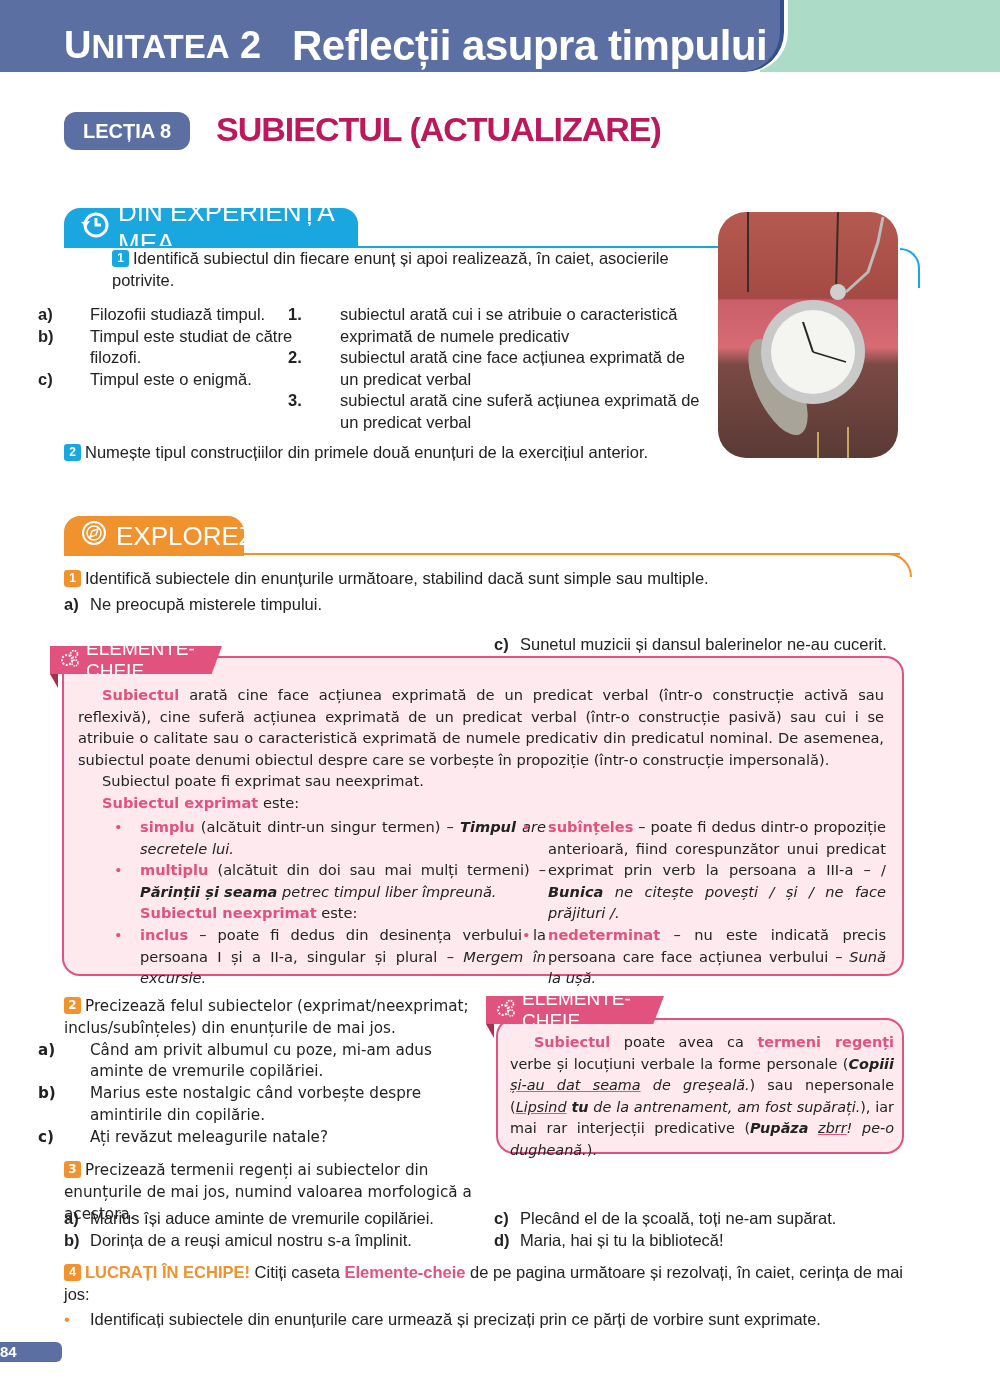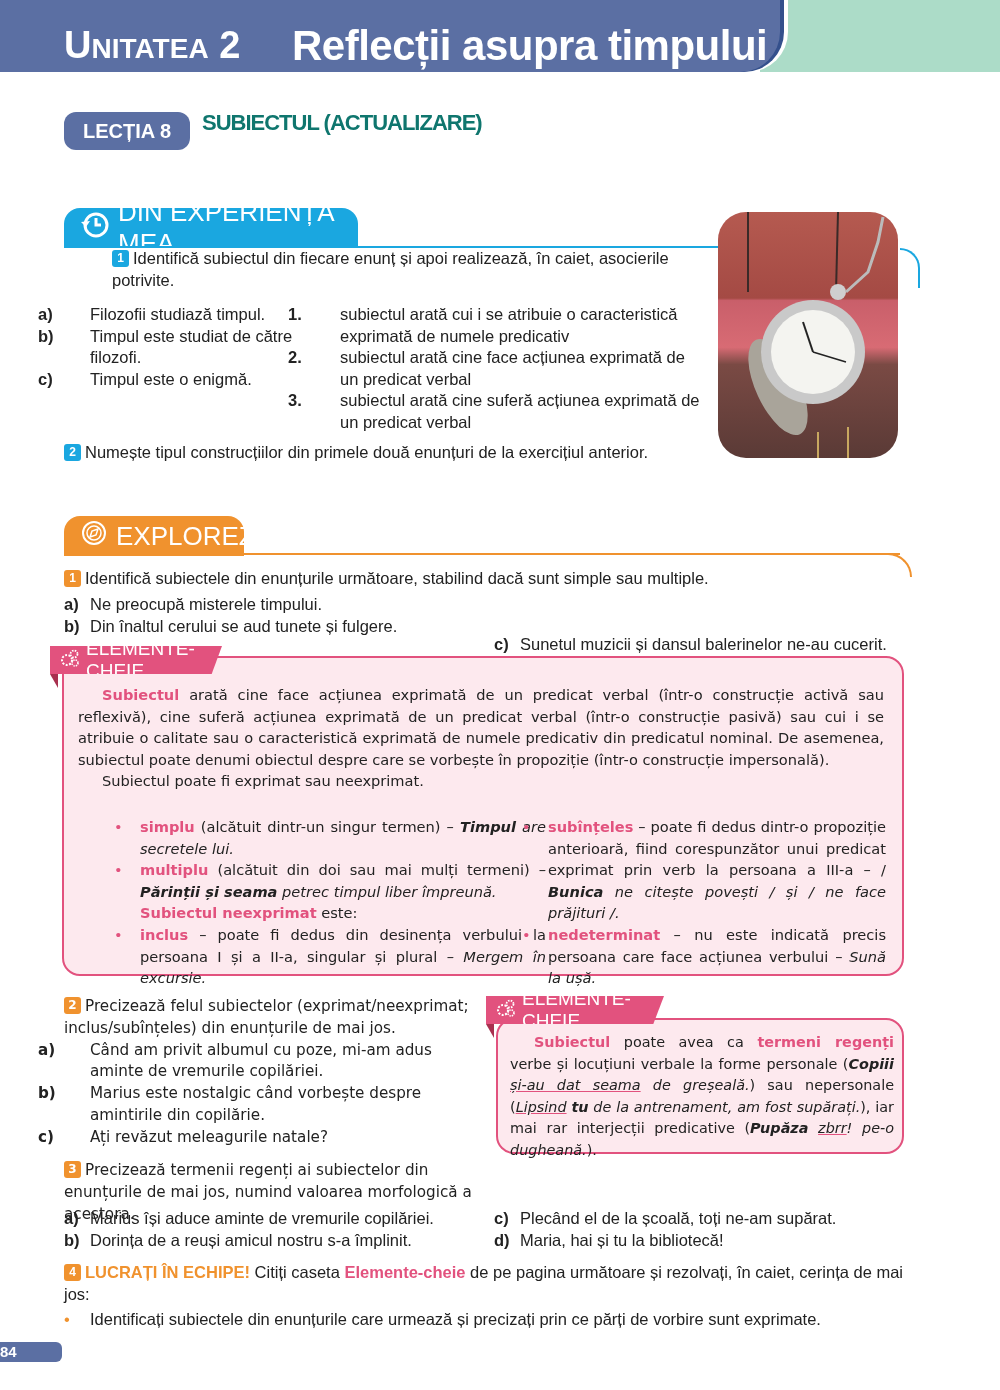--- a/index.html
+++ b/index.html
@@ -4,27 +4,27 @@
 <style>
   * { box-sizing: border-box; margin: 0; padding: 0; }
   html, body { width: 1000px; height: 1390px; background: #ffffff; overflow: hidden; }
   body { position: relative; font-family: "Liberation Sans Narrow", "Liberation Sans", sans-serif; color: #222; }
 
   
   .hdr-green { position: absolute; left: 760px; top: 0; width: 240px; height: 72px; background: #acdcc8; }
   .hdr-blue { position: absolute; left: 0; top: 0; width: 780px; height: 72px; background: #5b6fa3;
     border-bottom-right-radius: 40px; box-shadow: 4px 0 0 #34508c, 8px 0 0 #ffffff; }
   .unit-label { position: absolute; left: 64px; top: 24px; color: #fff; font-weight: bold; font-size: 38px; }
-  .unit-label .sc { font-size: 28px; }
+  .unit-label .sc { font-size: 33px; }
   .unit-title { position: absolute; left: 292px; top: 22px; color: #fff; font-weight: bold; font-size: 42px; letter-spacing: -0.5px; }
 
   
   .lesson-badge { position: absolute; left: 64px; top: 112px; width: 126px; height: 38px; background: #5b6fa3; color: #fff;
     border-radius: 12px; font-weight: bold; font-size: 20px; display: flex; align-items: center; justify-content: center; }
-  .lesson-title { position: absolute; left: 202px; top: 110px; color: #0f766e; font-weight: bold; font-size: 22px; letter-spacing: -1px; }
+  .lesson-title { position: absolute; left: 216px; top: 110px; color: #be185d; font-weight: bold; font-size: 34px; letter-spacing: -1px; }
 
   
   .sec-tab { position: absolute; height: 40px; border-top-left-radius: 16px; border-top-right-radius: 16px; color: #fff;
     font-size: 26px; display: flex; align-items: center; padding-left: 16px; gap: 8px; }
   .sec-line { position: absolute; height: 2px; }
   .blue { background: #1aa7e0; }
   .orange { background: #f0922e; }
 
   .num-badge { display: inline-block; width: 17px; height: 17px; color: #fff; font-size: 12px; font-weight: bold;
     text-align: center; line-height: 17px; border-radius: 3px; margin-right: 4px; vertical-align: 2px; }
@@ -124,21 +124,20 @@
   <span>EXPLOREZ</span>
 </div>
 <div class="sec-line orange" style="left:64px; top:553px; width:836px;"></div>
 <div style="position:absolute; left:880px; top:553px; width:32px; height:24px; border-top:2px solid #f0922e; border-right:2px solid #f0922e; border-top-right-radius:30px;"></div>
 
 <div class="txt" style="left:64px; top:568px; width:860px;">
   <span class="num-badge nb-orange">1</span><span>Identifică subiectele din enunțurile următoare, stabilind dacă sunt simple sau multiple.</span>
 </div>
 <div class="txt" style="left:64px; top:594px; width:420px;">
   <div><span class="lbl">a)</span><span>Ne preocupă misterele timpului.</span></div>
-  <div><span class="lbl">b)</span><span>Din înaltul cerului se aud tunete și fulgere.</span></div>
 </div>
 <div class="txt" style="left:494px; top:594px; width:430px;margin-top:40px;">
   <div><span class="lbl">c)</span><span>Sunetul muzicii și dansul balerinelor ne-au cucerit.</span></div>
   <div><span class="lbl">d)</span><span>Nu-mi convine situația aceasta.</span></div>
 </div>
 
 <div class="key-box" style="left:62px; top:656px; width:842px; height:320px;"></div>
 <div class="key-fold" style="left:50px; top:674px;"></div>
 <div class="key-tab" style="left:50px; top:646px; width:172px;">
   <span>
@@ -147,20 +146,21 @@
         <circle cx="14" cy="6" r="3.5" fill="none" stroke="#fff" stroke-width="1.8" stroke-dasharray="1.6 1.2"></circle>
         <circle cx="15" cy="15" r="3" fill="none" stroke="#fff" stroke-width="1.6" stroke-dasharray="1.4 1"></circle>
       </svg>
   </span>
   <span>ELEMENTE-CHEIE</span>
 </div>
 
 <div class="kt" style="position:absolute; left:78px; top:684px; width:806px; text-align:justify;">
   <div style="text-indent:24px;"><span class="pink">Subiectul</span><span> arată cine face acțiunea exprimată de un predicat verbal (într-o construcție activă sau reflexivă), cine suferă acțiunea exprimată de un predicat verbal (într-o construcție pasivă) sau cui i se atribuie o calitate sau o caracteristică exprimată de numele predicativ din predicatul nominal. De asemenea, subiectul poate denumi obiectul despre care se vorbește în propoziție (într-o construcție impersonală).</span></div>
   <div style="padding-left:24px;">Subiectul poate fi exprimat sau neexprimat.</div>
+  <div style="padding-left:24px;"><span class="pink">Subiectul exprimat</span><span> este:</span></div>
 </div>
 
 <div class="kt" style="position:absolute; left:86px; top:816px; width:432px; text-align:justify;margin-left:28px;">
   <div class="hang"><span class="bullet">•</span><span class="pink">simplu</span><span> (alcătuit dintr-un singur termen) – </span><i><b>Timpul</b><span> are secretele lui.</span></i></div>
   <div class="hang"><span class="bullet">•</span><span class="pink">multiplu</span><span> (alcătuit din doi sau mai mulți termeni) – </span><i><b>Părinții și seama</b><span> petrec timpul liber împreună.</span></i></div>
   <div style="padding-left:26px;"><span class="pink">Subiectul neexprimat</span><span> este:</span></div>
   <div class="hang"><span class="bullet">•</span><span class="pink">inclus</span><span> – poate fi dedus din desinența verbului la persoana I și a II-a, singular și plural – </span><i>Mergem în excursie.</i></div>
 </div>
 
 <div class="kt" style="position:absolute; left:522px; top:816px; width:364px; text-align:justify;">

